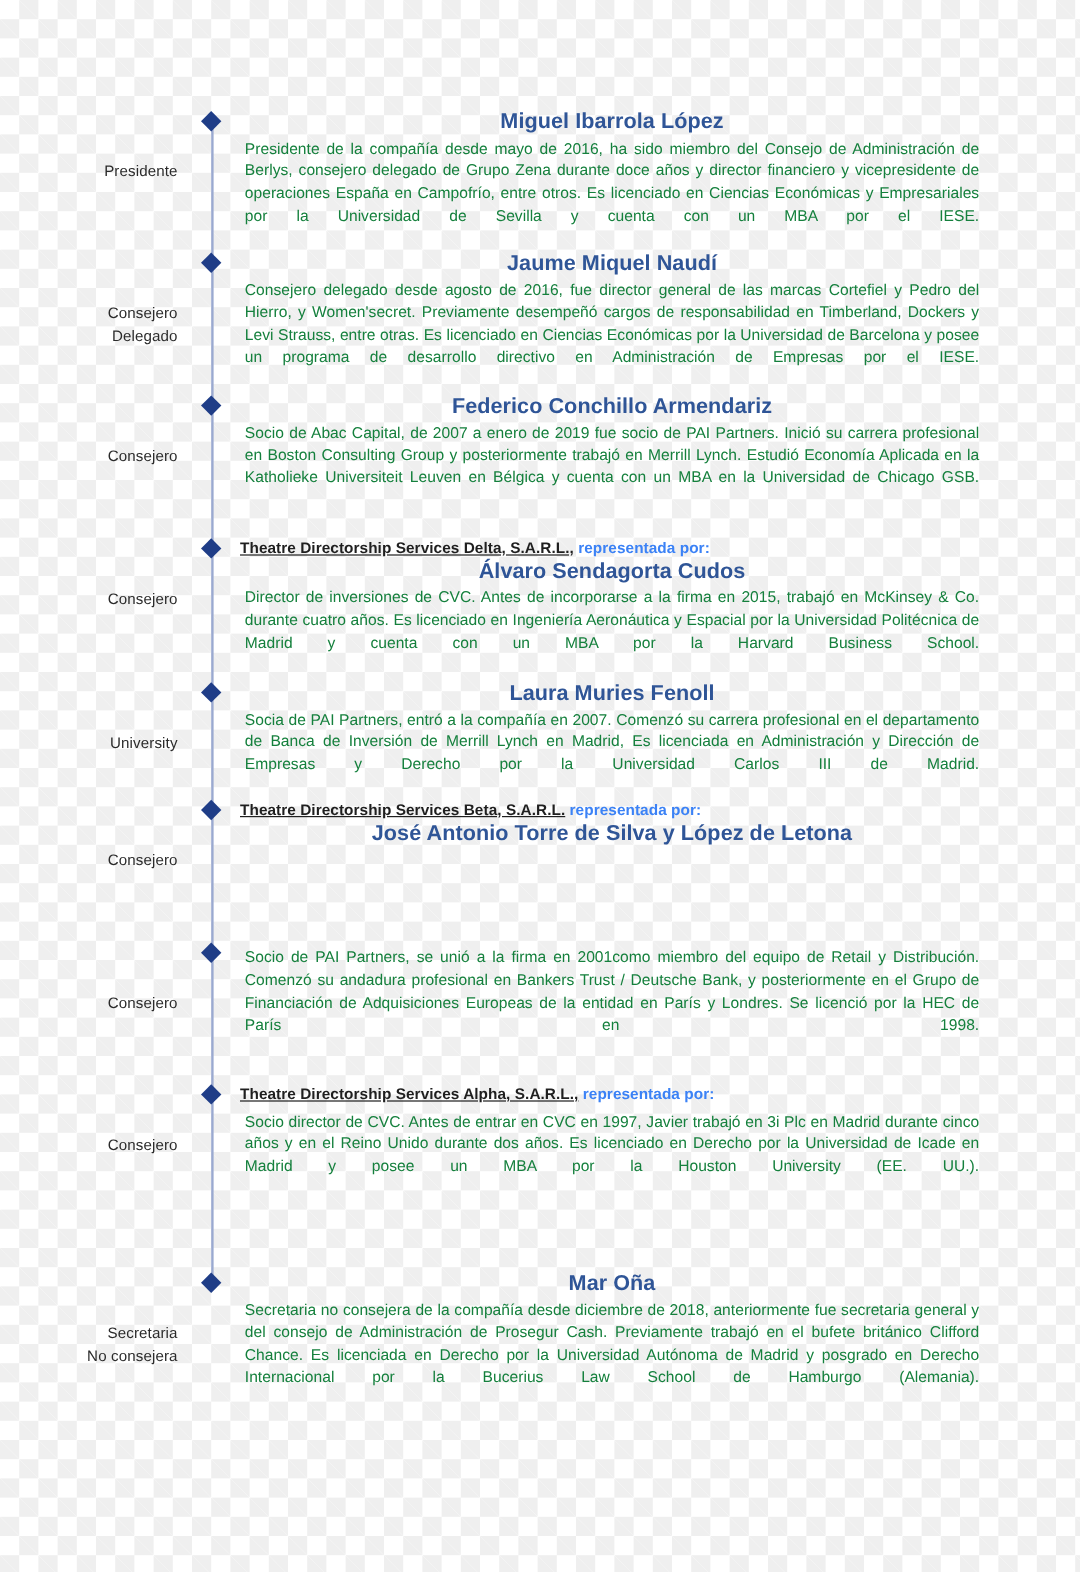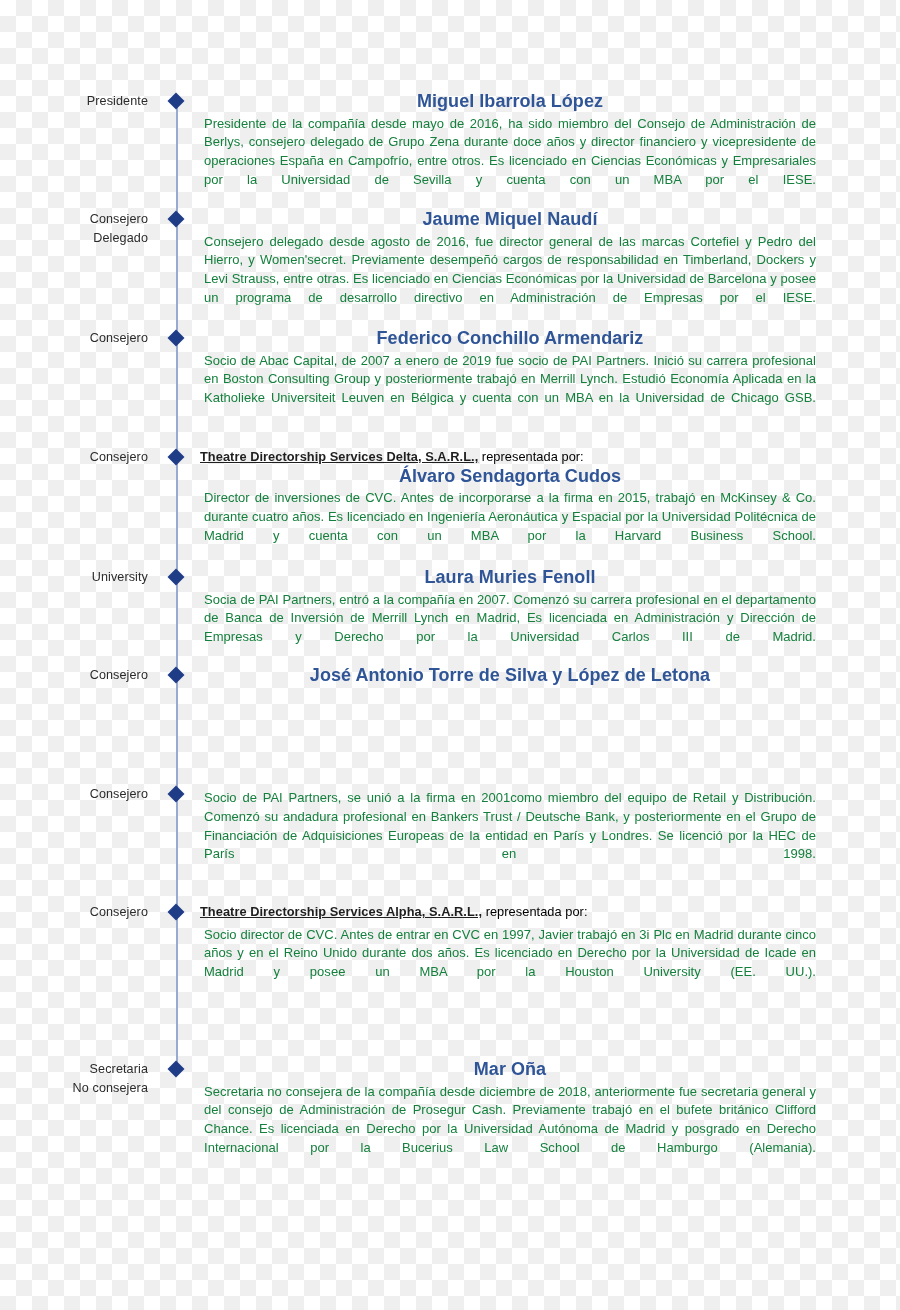--- a/index.html
+++ b/index.html
@@ -48,20 +48,21 @@
   .role {
     position: absolute;
     left: 0;
     width: 148px;
     text-align: right;
     font-size: 12.6px;
     line-height: 18.5px;
     color: #2b2b2b;
     letter-spacing: 0.1px;
     white-space: pre-line;
+    margin-top: 42px;
   }
 
   .diamond {
     position: absolute;
     left: 170px;
     top: 3px;
     width: 12px;
     height: 12px;
     background: #1f3d87;
     transform: rotate(45deg);
@@ -90,22 +91,22 @@
     margin: 0;
     letter-spacing: 0.05px;
     white-space: nowrap;
   }
   .company-name {
     color: #1f1f1f;
     font-weight: 700;
     text-decoration: underline;
   }
   .company-rep {
-    color: #000000;
-    font-weight: 400;
+    color: #3b82f6;
+    font-weight: 700;
   }
 
   .bio {
     font-size: 13px;
     line-height: 18.8px;
     color: #15803d;
     text-align: justify;
     text-justify: inter-word;
     margin: 4px;
     letter-spacing: 0.02px;
@@ -168,20 +169,21 @@
     <div class="content">
       <div class="person-name">Laura Muries Fenoll</div>
       <div class="bio">Socia de PAI Partners, entró a la compañía en 2007. Comenzó su carrera profesional en el departamento de Banca de Inversión de Merrill Lynch en Madrid, Es licenciada en Administración y Dirección de Empresas y Derecho por la Universidad Carlos III de Madrid.</div>
     </div>
   </div>
 
   <div class="entry" style="top:666px;">
     <div class="role">Consejero</div>
     <div class="diamond"></div>
     <div class="content">
+      <div class="company-line"><span class="company-name">Theatre Directorship Services Beta, S.A.R.L.</span><span class="company-rep"> representada por:</span></div>
       <div class="person-name">José Antonio Torre de Silva y López de Letona</div>
     </div>
   </div>
 
   <div class="entry" style="top:785px;">
     <div class="role">Consejero</div>
     <div class="diamond"></div>
     <div class="content">
       <div class="bio">Socio de PAI Partners, se unió a la firma en 2001como miembro del equipo de Retail y Distribución. Comenzó su andadura profesional en Bankers Trust / Deutsche Bank, y posteriormente en el Grupo de Financiación de Adquisiciones Europeas de la entidad en París y Londres. Se licenció por la HEC de París en 1998.</div>
     </div>

